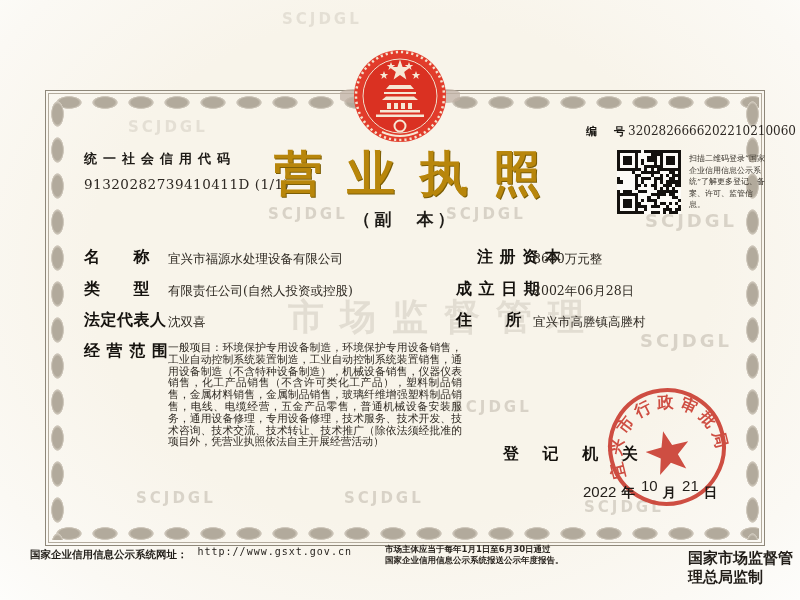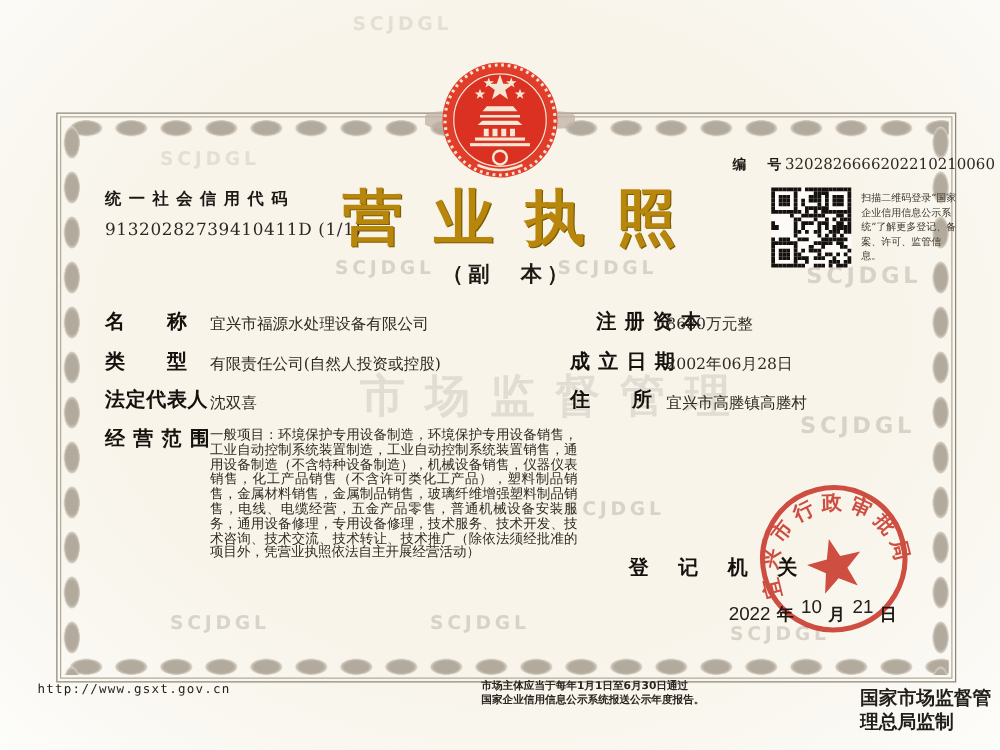--- a/index.html
+++ b/index.html
@@ -414,20 +414,21 @@
   <div class="cert-date">
     <span class="num">2022</span>
     <span class="unit">年</span>
     <span class="num up">10</span>
     <span class="unit">月</span>
     <span class="num up">21</span>
     <span class="unit">日</span>
   </div>
 
   <div class="foot-left">
+    <span class="f-lbl">国家企业信用信息公示系统网址：</span>
     <span class="f-url">http://www.gsxt.gov.cn</span>
   </div>
   <div class="foot-mid">
     <div>市场主体应当于每年1月1日至6月30日通过</div>
     <div>国家企业信用信息公示系统报送公示年度报告。</div>
   </div>
   <div class="foot-right">国家市场监督管理总局监制</div>
 
 </div>
 

